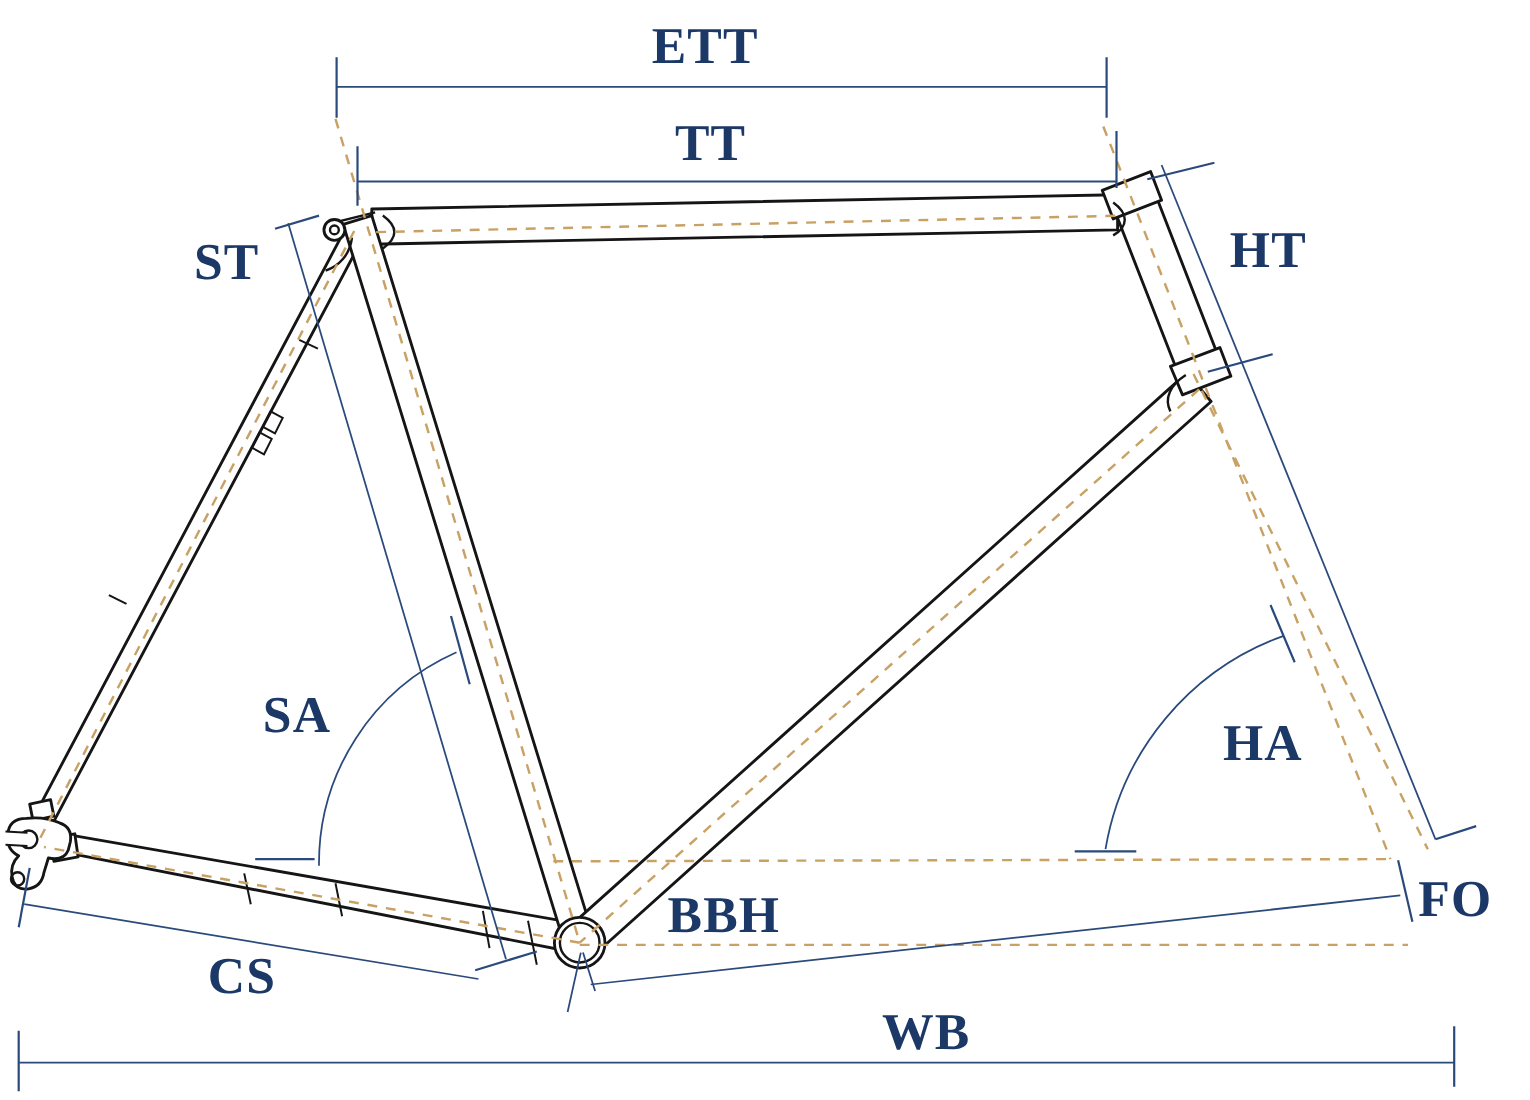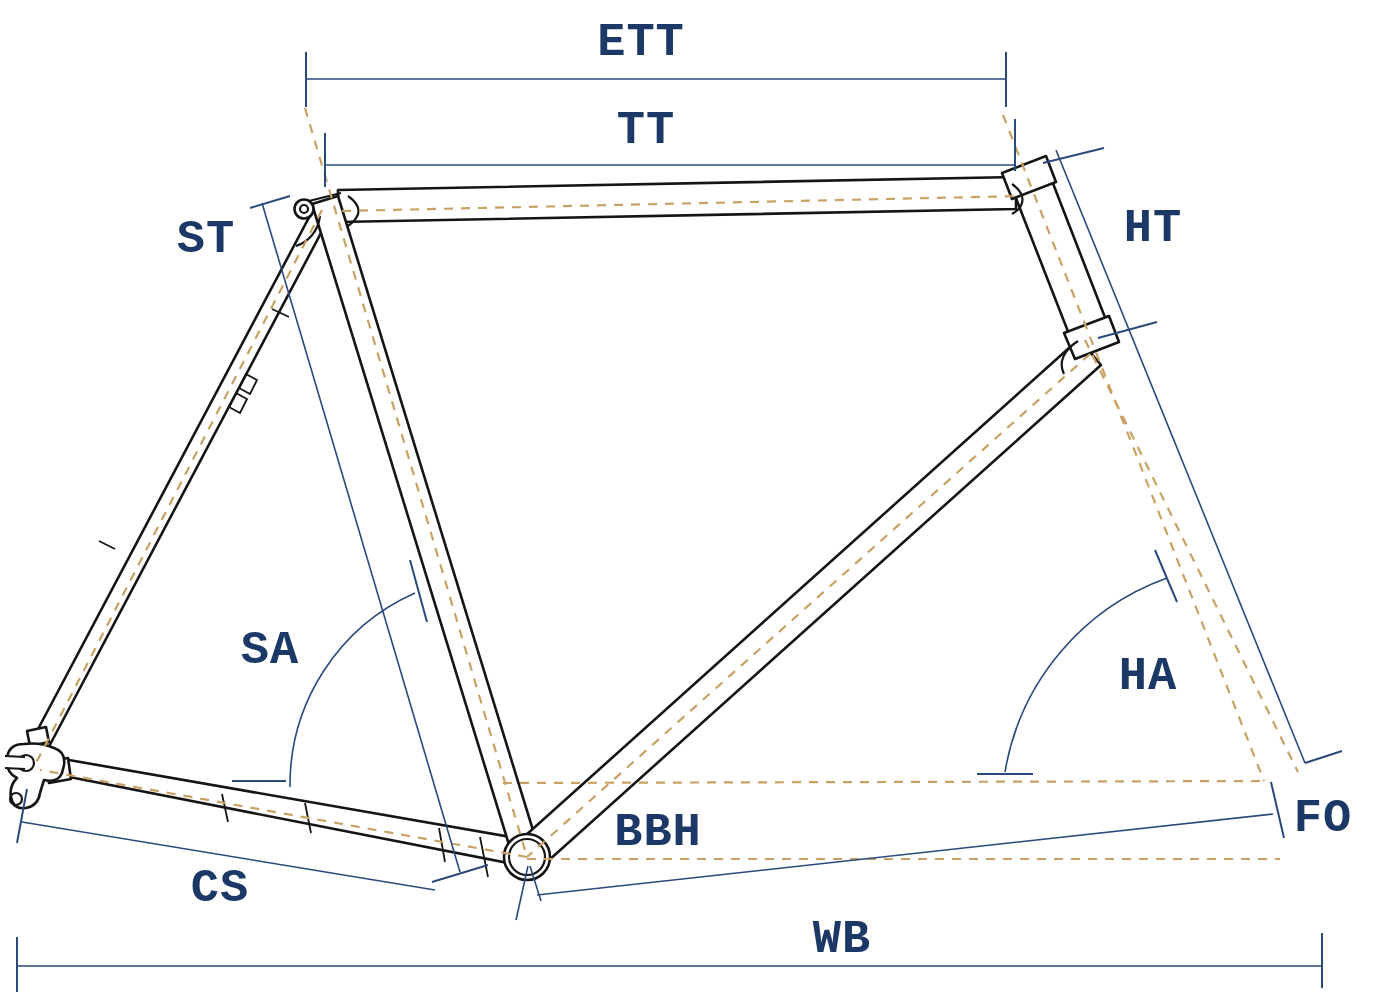--- a/index.html
+++ b/index.html
@@ -4,21 +4,21 @@
 <style>
   :root{
     --label-text:#1c3866;
     --dimension-line:#2a4a7c;
     --centerline-dash:#c9a164;
     --frame-outline:#151515;
     --background:#ffffff;
   }
   html,body{margin:0;padding:0;background:var(--background);}
   .stage{position:relative;width:1367px;height:1000px;background:var(--background);overflow:hidden;
-         font-family:Liberation Mono, monospace;}
+         font-family:Liberation Serif, serif;}
   svg{display:block;}
   .tube{fill:#ffffff;stroke:var(--frame-outline);stroke-width:2.6;stroke-linejoin:round;}
   .tube-detail{fill:none;stroke:var(--frame-outline);stroke-width:2.2;stroke-linejoin:round;}
   .tube-detail-thin{fill:none;stroke:var(--frame-outline);stroke-width:1.8;}
   .centerline{fill:none;stroke:var(--centerline-dash);stroke-width:2.2;stroke-dasharray:9 8;}
   .dim{fill:none;stroke:var(--dimension-line);stroke-width:2;}
   .dim-thin{fill:none;stroke:var(--dimension-line);stroke-width:1.6;}
   .geo-label{fill:var(--label-text);font-weight:700;font-size:47px;letter-spacing:1px;}
 </style>
 </head>

